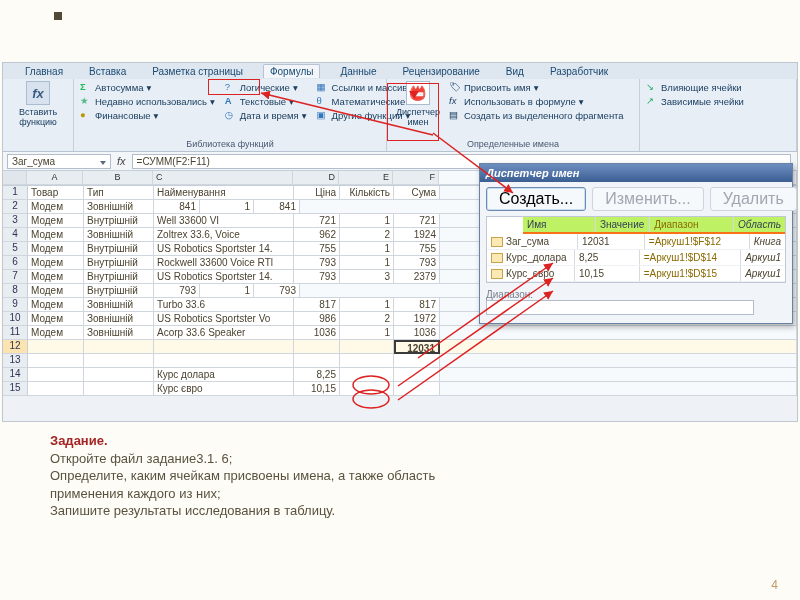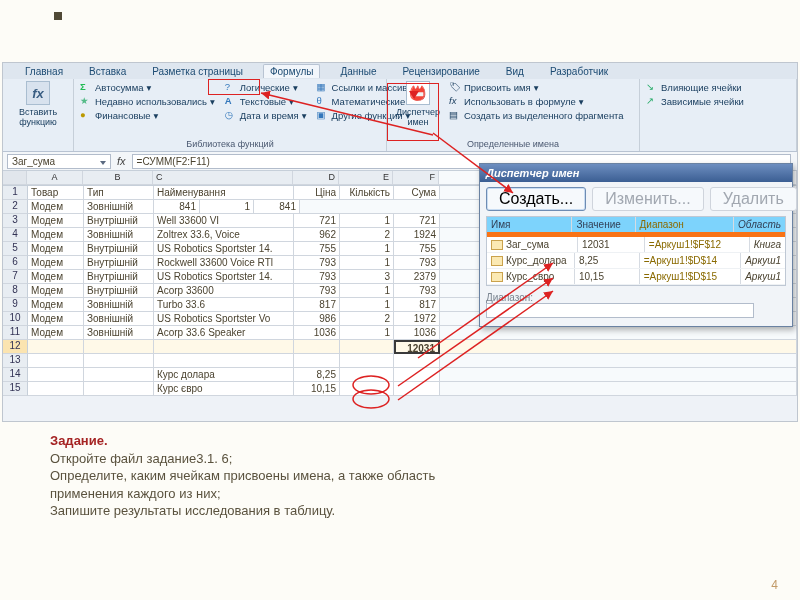--- a/index.html
+++ b/index.html
@@ -39,21 +39,21 @@
   .total-cell { border:2px solid #3a3a3a !important; font-weight:bold; }
   
   .nm { position:absolute; right:4px; top:100px; width:312px; background:#f1f4f8; border:1px solid #6a82a2; box-shadow:2px 3px 6px rgba(0,0,0,.3); font-size:10px; }
   .nm-title { background:linear-gradient(#6d8ec0,#3b5e93); color:#fff; font-style:italic; font-weight:bold; padding:3px 6px; font-size:11px;}
   .nm-btns { display:flex; gap:6px; padding:5px 6px; }
   .nm-btns button { font-size:16px; padding:2px 12px; border:1px solid #a4b1c4; background:#f6f9fc; border-radius:3px;}
   .nm-btns .primary { border-color:#6e8cb3; box-shadow:inset 0 0 0 1px #c8dcf2; }
   .nm-btns .dis { color:#a1a7b0; border-color:#cfd4dc;}
   .nm-list { margin:0 6px 6px; border:1px solid #bfc8d4; background:#fff; }
   .nm-head, .nm-row { display:flex; font-size:10px; }
-  .nm-head { background:#7dd3fc; border-bottom:5px solid #f97316; color:#324056;}
+  .nm-head { background:#bef264; border-bottom:2px solid #f97316; color:#324056;margin-left:36px;}
   .nm-c1{width:82px;padding:2px 4px;border-right:1px solid #d6dbe2;} .nm-c2{width:58px;padding:2px 4px;border-right:1px solid #d6dbe2;} .nm-c3{width:96px;padding:2px 4px;border-right:1px solid #d6dbe2;color:#8a6a00;} .nm-c4{flex:1;padding:2px 4px;font-style:italic;}
   .nm-row { border-bottom:1px solid #eef1f4;}
   .nm-row .nm-c1 { display:flex; align-items:center; gap:3px;}
   .tag { width:10px;height:8px;border:1px solid #caa24d;background:#fbe9b3; }
   .nm-range { margin:4px 6px 8px; }
   .nm-range input { width:260px; font-size:10px; padding:1px 3px; border:1px solid #b2bccb;}
   
   .red-box1 { position:absolute; border:1.5px solid #d22; }
   .arrow { position:absolute; width:2px; background:#d22; }
   .arrow:after{content:"";position:absolute;left:-4px;border-left:5px solid transparent;border-right:5px solid transparent;}
@@ -226,21 +226,20 @@
           <div class="cell cC">US Robotics Sportster 14.</div>
           <div class="cell cD">793</div>
           <div class="cell cE">3</div>
           <div class="cell cF">2379</div>
           <div class="cell cGrest"></div>
         </div>
         <div class="row">
           <div class="rh">8</div>
           <div class="cell cA">Модем</div>
           <div class="cell cB">Внутрішній</div>
-          <div class="cell cC">Acorp 33600</div>
           <div class="cell cD">793</div>
           <div class="cell cE">1</div>
           <div class="cell cF">793</div>
           <div class="cell cGrest"></div>
         </div>
         <div class="row">
           <div class="rh">9</div>
           <div class="cell cA">Модем</div>
           <div class="cell cB">Зовнішній</div>
           <div class="cell cC">Turbo 33.6</div>

